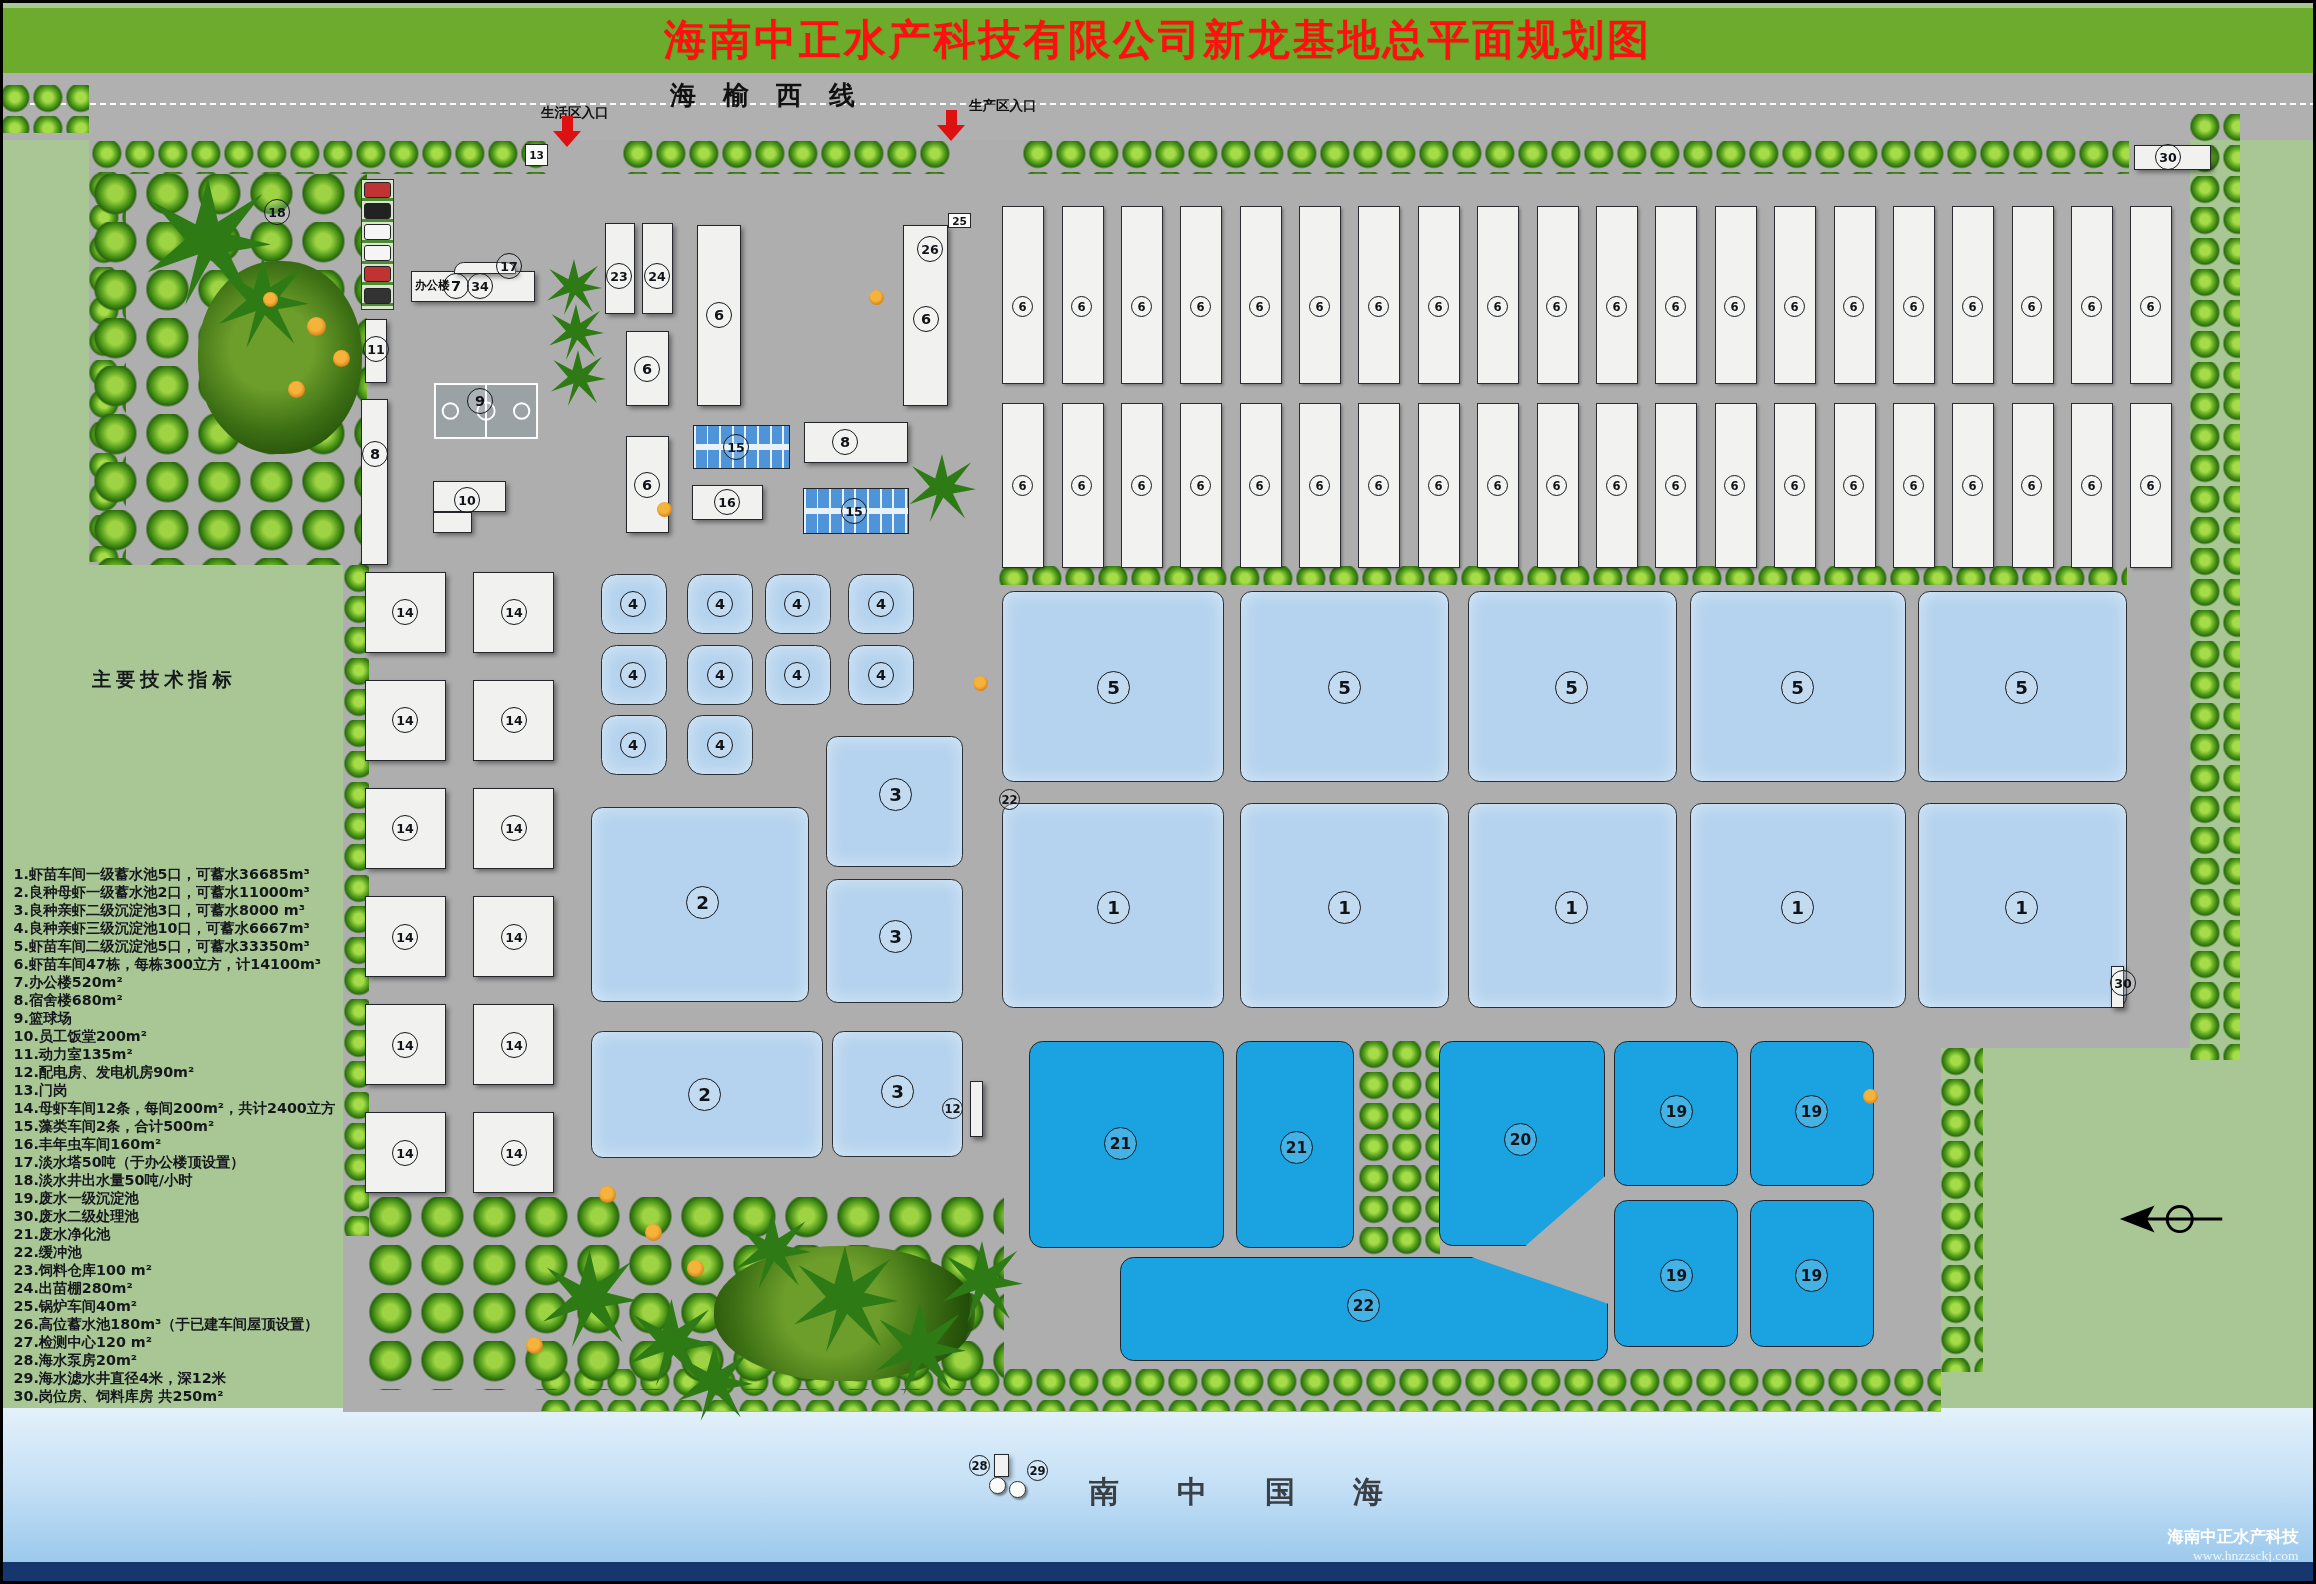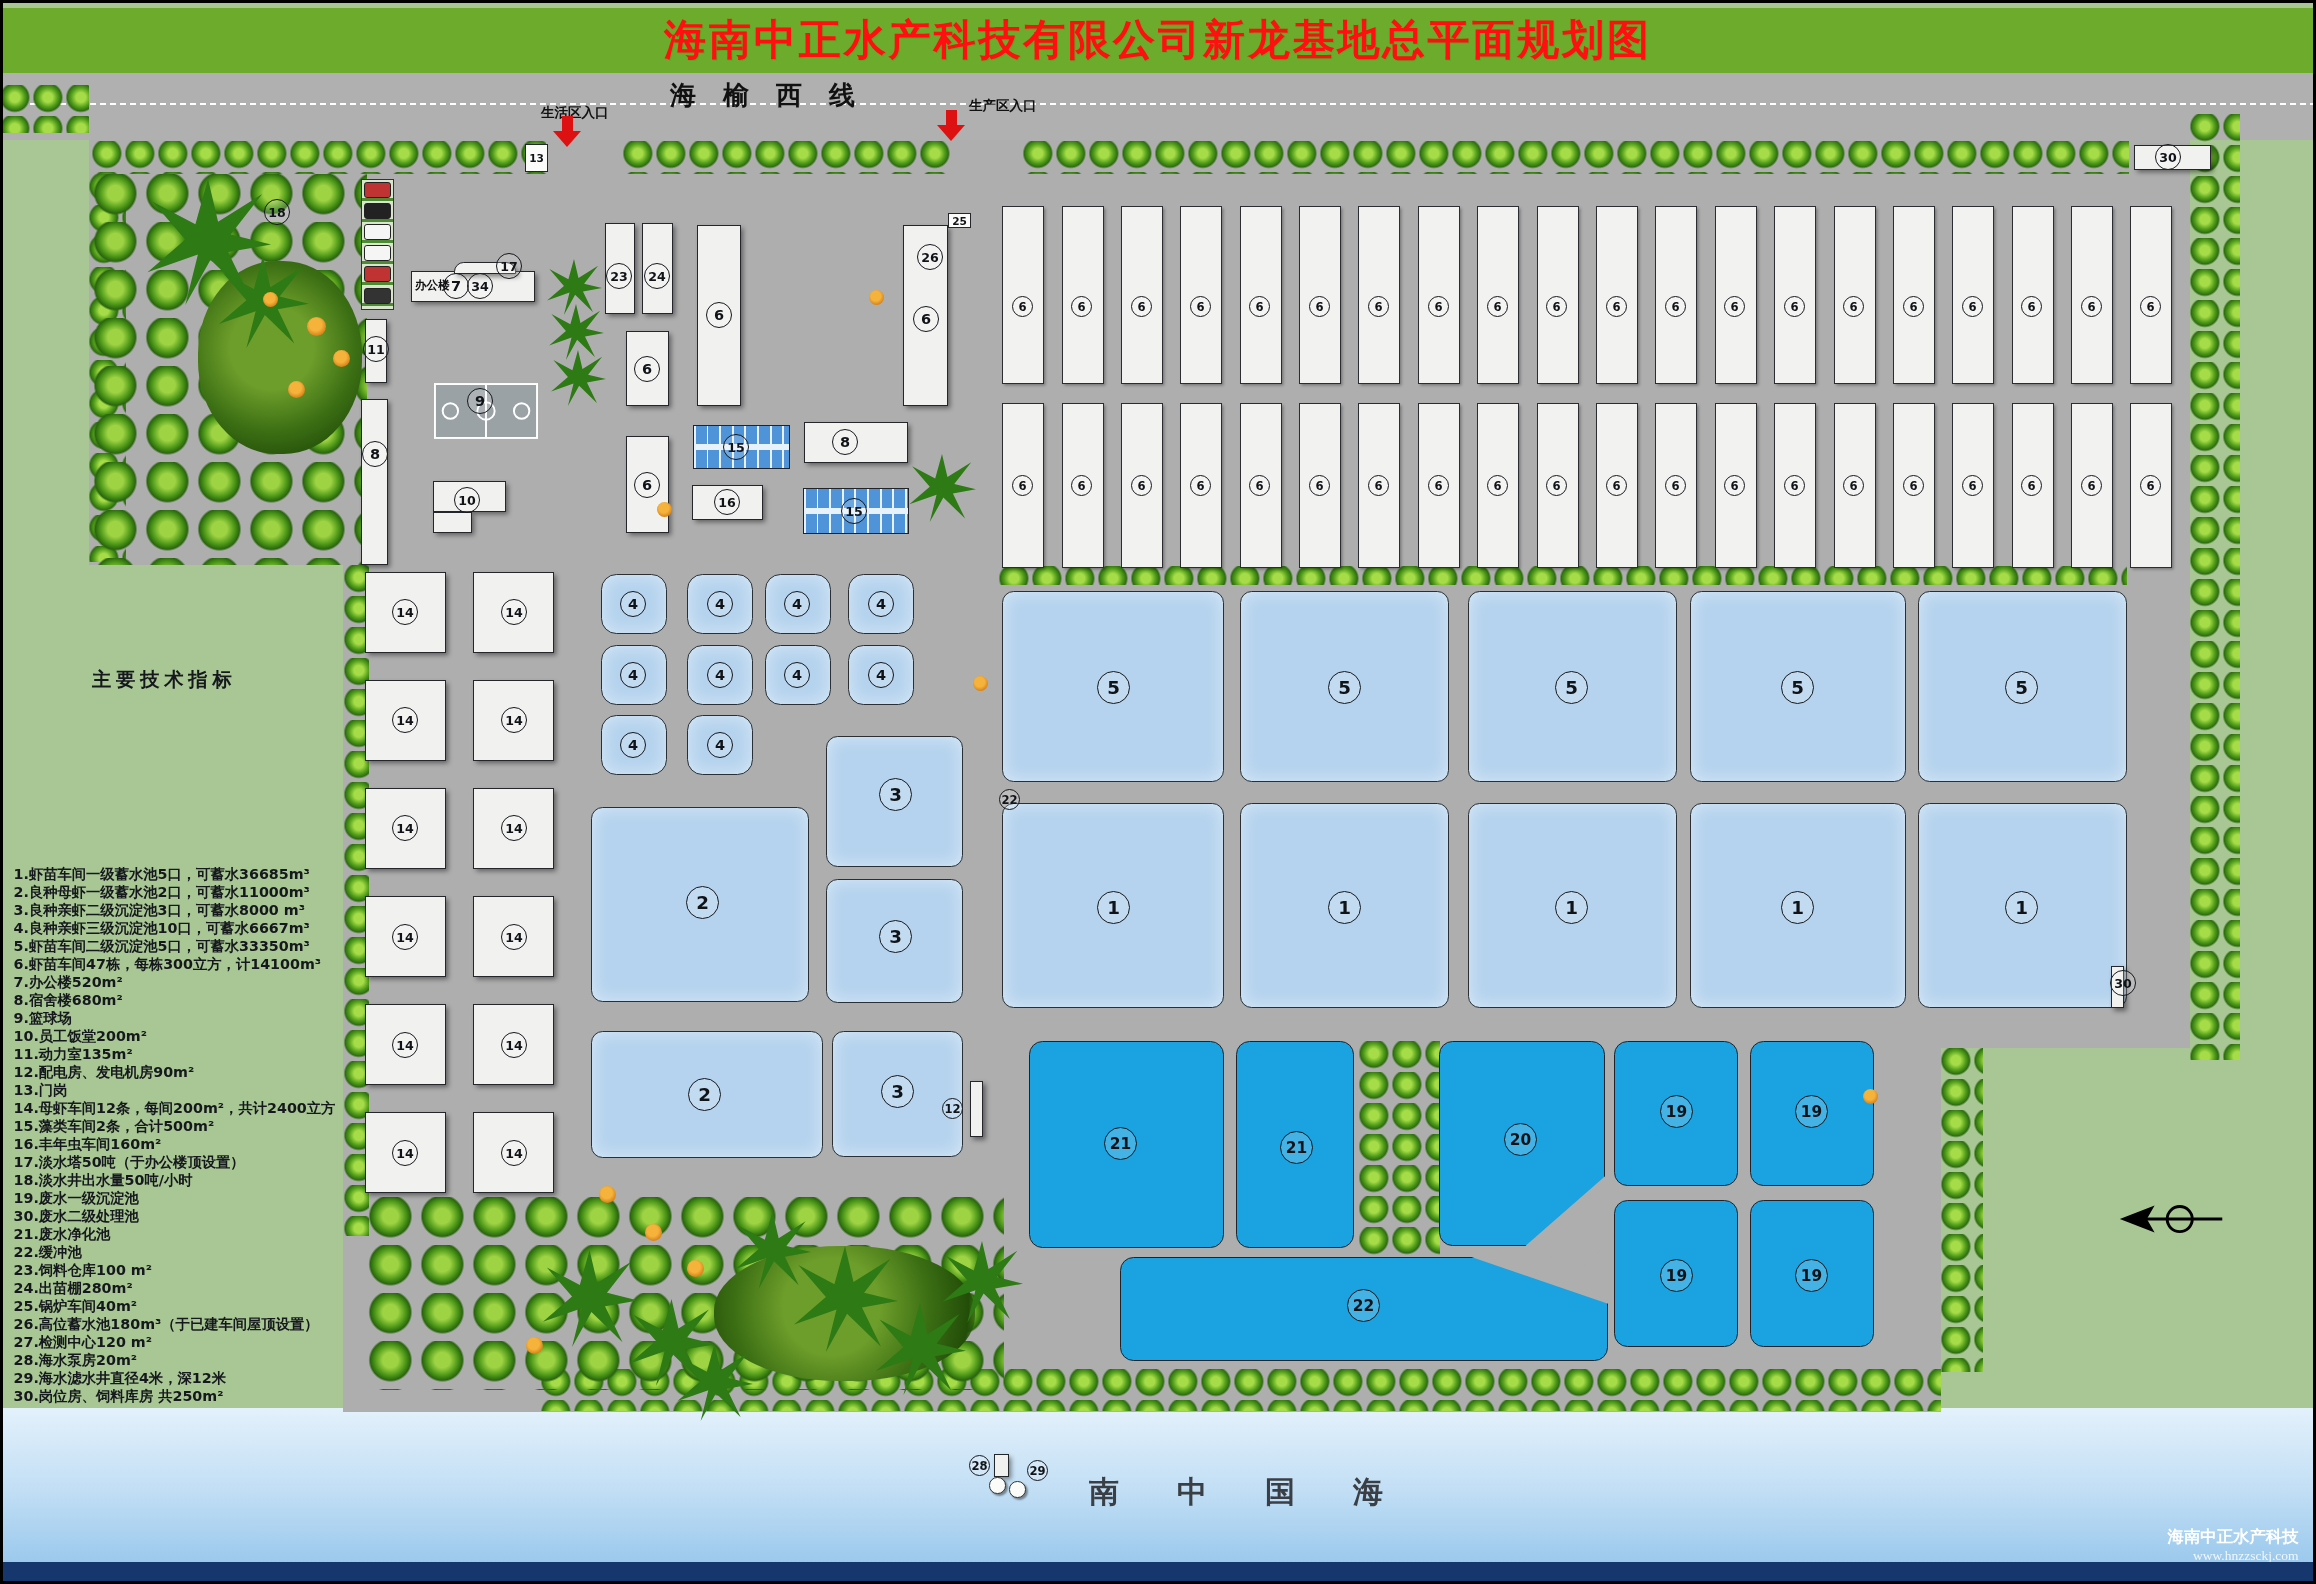--- a/index.html
+++ b/index.html
@@ -332,38 +332,38 @@
       <circle cx="91" cy="29" r="8" fill="none" stroke="#fff" stroke-width="2"></circle>
     </svg>
     <div class="abs gray" style="left: 361px; top: 179px; width: 31px; height: 129px; background: repeating-linear-gradient(rgb(217, 230, 205) 0px, rgb(217, 230, 205) 18.3px, rgb(76, 138, 51) 18.3px, rgb(76, 138, 51) 21px); border: 1px solid rgb(51, 51, 51);"></div>
     <div class="car" style="left: 364px; top: 182px; width: 25px; height: 13.5px; background: rgb(192, 51, 51);"></div>
     <div class="car" style="left: 364px; top: 203px; width: 25px; height: 13.5px; background: rgb(34, 34, 34);"></div>
     <div class="car" style="left: 364px; top: 224px; width: 25px; height: 13.5px; background: rgb(245, 245, 245);"></div>
     <div class="car" style="left: 364px; top: 245px; width: 25px; height: 13.5px; background: rgb(245, 245, 245);"></div>
     <div class="car" style="left: 364px; top: 266px; width: 25px; height: 13.5px; background: rgb(192, 51, 51);"></div>
     <div class="car" style="left: 364px; top: 288px; width: 25px; height: 13.5px; background: rgb(51, 51, 51);"></div>
     <div class="marker" style="position: absolute; left: 264px; top: 199px; width: 26px; height: 26px; font-size: 12.6px;">18</div>
-    <div class="marker-box" style="position: absolute; left: 525px; top: 144px; width: 23px; height: 28px; font-size: 10.6px;">13</div>
+    <div class="marker-box" style="position: absolute; left: 525px; top: 144px; width: 23px; height: 22px; font-size: 10.6px;">13</div>
     <div class="marker" style="position: absolute; left: 443px; top: 273px; width: 26px; height: 26px; font-size: 14.5px;">7</div>
     <div class="marker" style="position: absolute; left: 467px; top: 273px; width: 26px; height: 26px; font-size: 12.6px;">34</div>
     <div class="marker" style="position: absolute; left: 496px; top: 253px; width: 26px; height: 26px; font-size: 12.6px;">17</div>
     <div class="marker" style="position: absolute; left: 363px; top: 336px; width: 26px; height: 26px; font-size: 12.6px;">11</div>
     <div class="marker" style="position: absolute; left: 362px; top: 441px; width: 26px; height: 26px; font-size: 14.5px;">8</div>
     <div class="marker" style="position: absolute; left: 467px; top: 388px; width: 26px; height: 26px; font-size: 14.5px;">9</div>
     <div class="marker" style="position: absolute; left: 454px; top: 487px; width: 26px; height: 26px; font-size: 12.6px;">10</div>
     <div class="marker" style="position: absolute; left: 606px; top: 263px; width: 26px; height: 26px; font-size: 12.6px;">23</div>
     <div class="marker" style="position: absolute; left: 644px; top: 263px; width: 26px; height: 26px; font-size: 12.6px;">24</div>
     <div class="marker" style="position: absolute; left: 634px; top: 356px; width: 26px; height: 26px; font-size: 14.5px;">6</div>
     <div class="marker" style="position: absolute; left: 634px; top: 472px; width: 26px; height: 26px; font-size: 14.5px;">6</div>
     <div class="marker" style="position: absolute; left: 706px; top: 302px; width: 26px; height: 26px; font-size: 14.5px;">6</div>
     <div class="marker" style="position: absolute; left: 723px; top: 434px; width: 26px; height: 26px; font-size: 12.6px;">15</div>
     <div class="marker" style="position: absolute; left: 714px; top: 489px; width: 26px; height: 26px; font-size: 12.6px;">16</div>
     <div class="marker" style="position: absolute; left: 832px; top: 429px; width: 26px; height: 26px; font-size: 14.5px;">8</div>
     <div class="marker" style="position: absolute; left: 841px; top: 498px; width: 26px; height: 26px; font-size: 12.6px;">15</div>
-    <div class="marker" style="position: absolute; left: 917px; top: 236px; width: 26px; height: 26px; font-size: 12.6px; margin-top: 8px;">26</div>
+    <div class="marker" style="position: absolute; left: 917px; top: 236px; width: 26px; height: 26px; font-size: 12.6px;">26</div>
     <div class="marker" style="position: absolute; left: 913px; top: 306px; width: 26px; height: 26px; font-size: 14.5px;">6</div>
     <div class="marker-box" style="position: absolute; left: 948px; top: 213px; width: 23px; height: 15.4px; font-size: 10.6px;">25</div>
     <div class="marker" style="position: absolute; left: 999px; top: 789px; width: 21px; height: 21px; font-size: 11.6px;">22</div>
     <div class="marker" style="position: absolute; left: 942px; top: 1098px; width: 21px; height: 21px; font-size: 11.6px;">12</div>
     <div class="marker" style="position: absolute; left: 686px; top: 886px; width: 33px; height: 33px; font-size: 18.3px;">2</div>
     <div class="marker" style="position: absolute; left: 688px; top: 1078px; width: 33px; height: 33px; font-size: 18.3px;">2</div>
     <div class="marker" style="position: absolute; left: 879px; top: 778px; width: 33px; height: 33px; font-size: 18.3px;">3</div>
     <div class="marker" style="position: absolute; left: 879px; top: 920px; width: 33px; height: 33px; font-size: 18.3px;">3</div>
     <div class="marker" style="position: absolute; left: 881px; top: 1075px; width: 33px; height: 33px; font-size: 18.3px;">3</div>
     <div class="marker" style="position: absolute; left: 1097px; top: 671px; width: 33px; height: 33px; font-size: 18.3px;">5</div>

